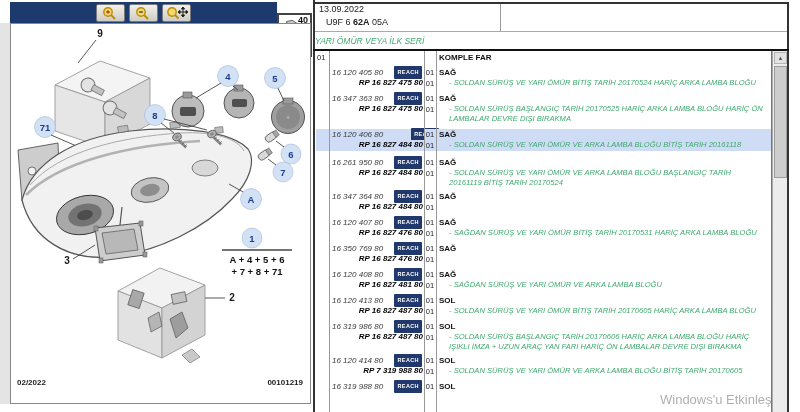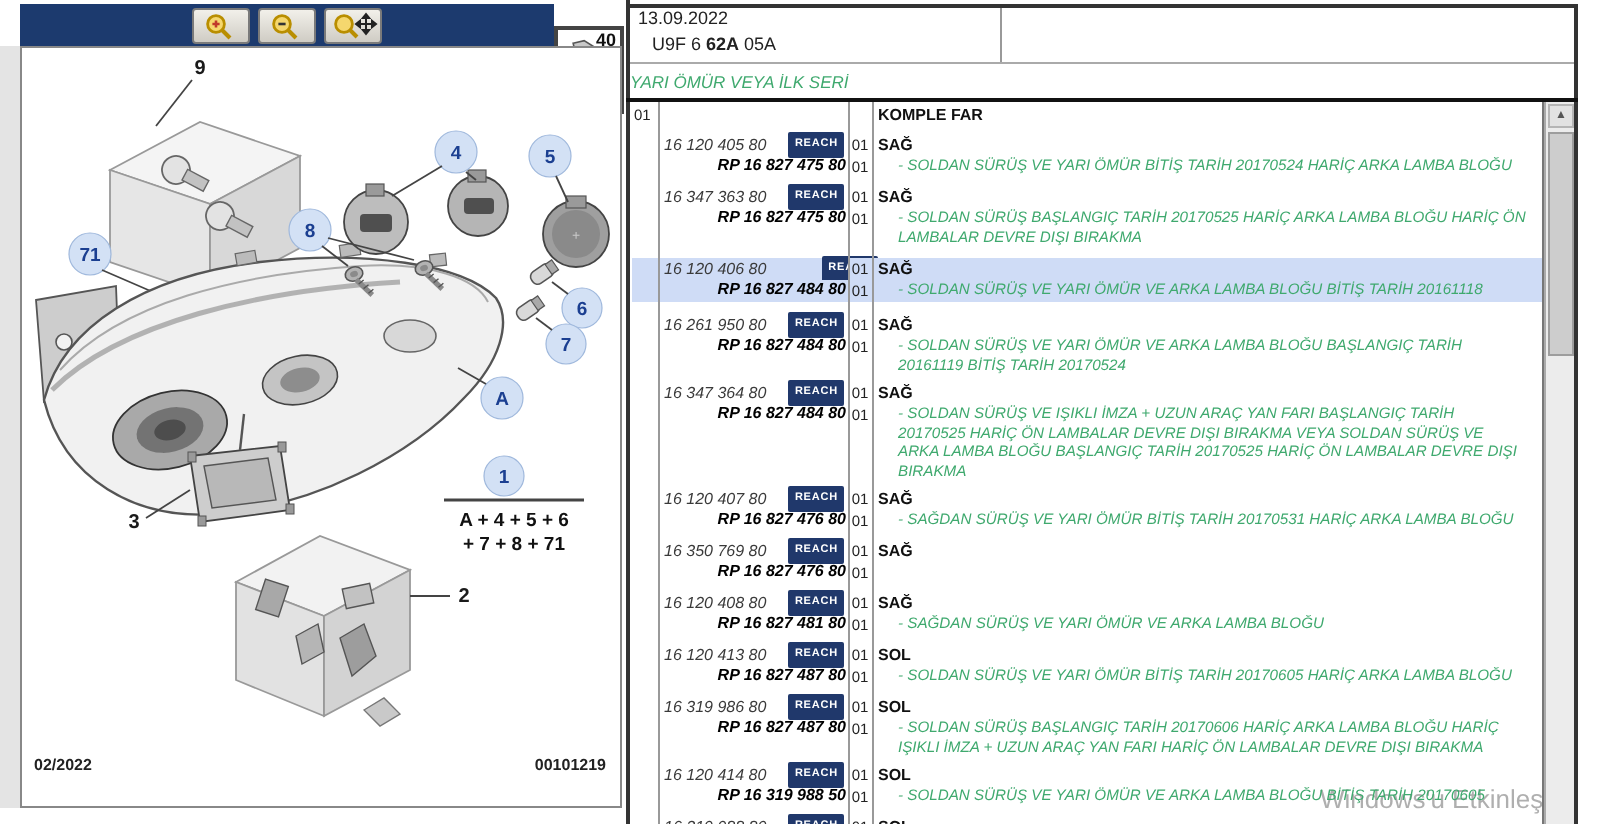--- a/index.html
+++ b/index.html
@@ -319,21 +319,20 @@
     <div class="entry">
       <div class="idx cc"></div>
       <div class="partc cc">
         <span class="pnum">16 347 364 80</span>
         <span class="reach">REACH</span>
       </div>
       <div class="q1 qty cc">01</div>
       <div class="sidec cc">SAĞ</div>
       <div class="rpc cc">RP 16 827 484 80</div>
       <div class="q2 qty cc">01</div>
-      <div class="descc cc">- SOLDAN SÜRÜŞ VE IŞIKLI İMZA + UZUN ARAÇ YAN FARI BAŞLANGIÇ TARİH 20170525 HARİÇ ÖN LAMBALAR DEVRE DIŞI BIRAKMA VEYA SOLDAN SÜRÜŞ VE ARKA LAMBA BLOĞU BAŞLANGIÇ TARİH 20170525 HARİÇ ÖN LAMBALAR DEVRE DIŞI BIRAKMA</div>
     </div>
 
     <div class="entry">
       <div class="idx cc"></div>
       <div class="partc cc">
         <span class="pnum">16 120 407 80</span>
         <span class="reach">REACH</span>
       </div>
       <div class="q1 qty cc">01</div>
       <div class="sidec cc">SAĞ</div>
@@ -394,21 +393,21 @@
     </div>
 
     <div class="entry">
       <div class="idx cc"></div>
       <div class="partc cc">
         <span class="pnum">16 120 414 80</span>
         <span class="reach">REACH</span>
       </div>
       <div class="q1 qty cc">01</div>
       <div class="sidec cc">SOL</div>
-      <div class="rpc cc">RP 16 319 988 50</div>
+      <div class="rpc cc">RP 7 319 988 80</div>
       <div class="q2 qty cc">01</div>
       <div class="descc cc">- SOLDAN SÜRÜŞ VE YARI ÖMÜR VE ARKA LAMBA BLOĞU BİTİŞ TARİH 20170605</div>
     </div>
 
     <div class="entry">
       <div class="idx cc"></div>
       <div class="partc cc">
         <span class="pnum">16 319 988 80</span>
         <span class="reach">REACH</span>
       </div>

